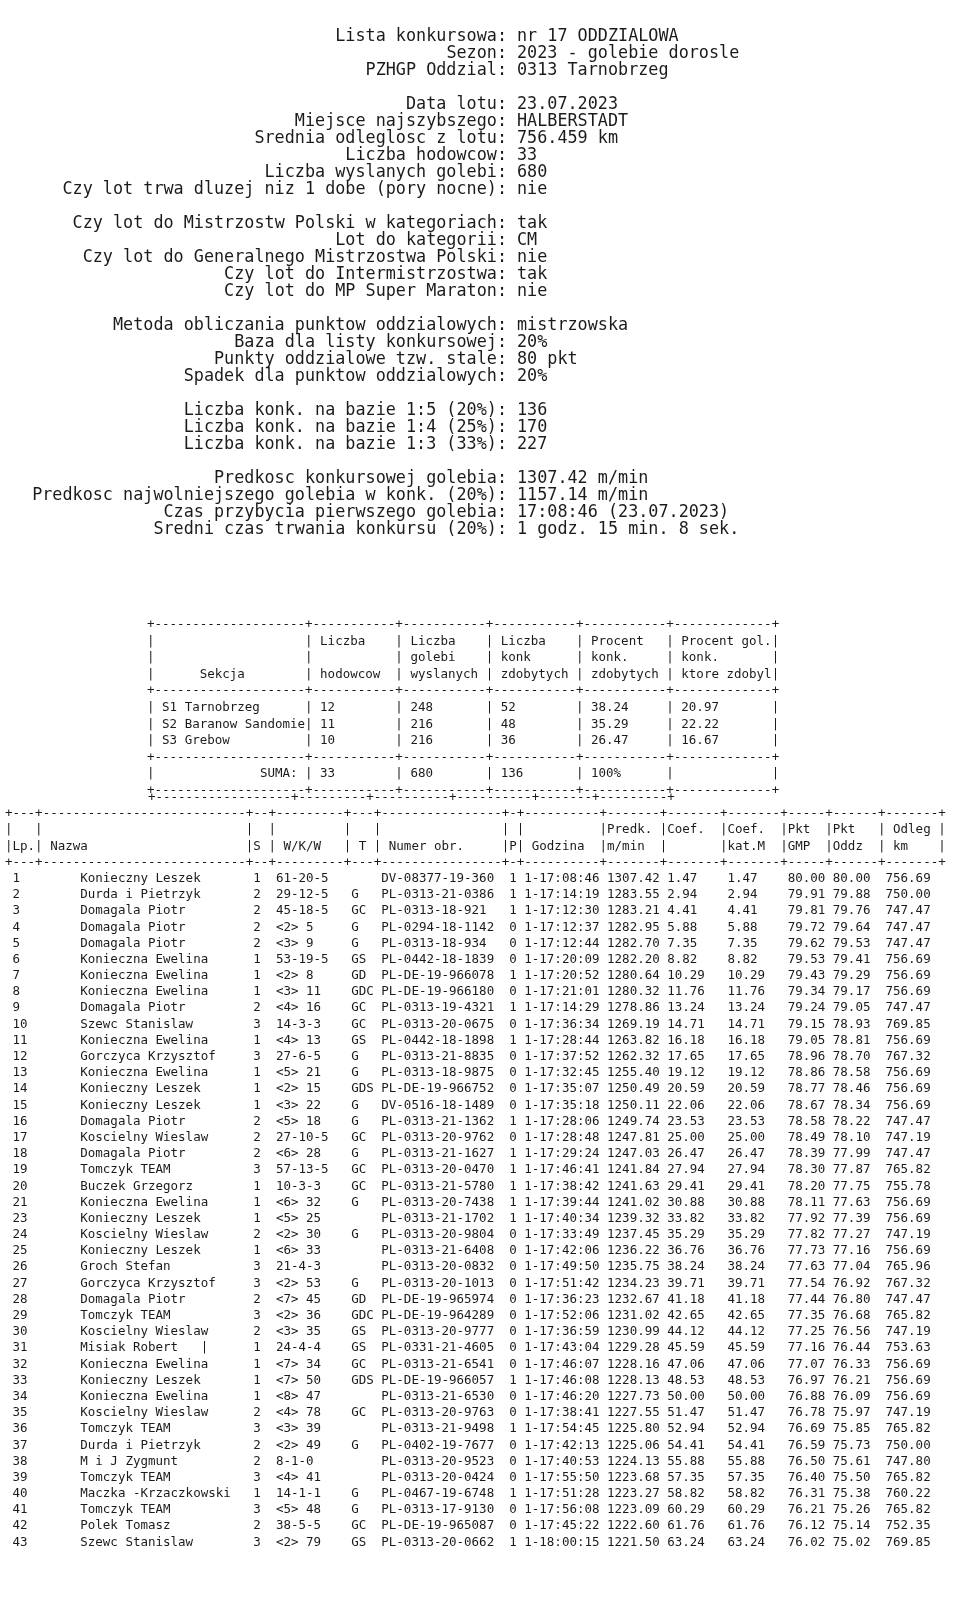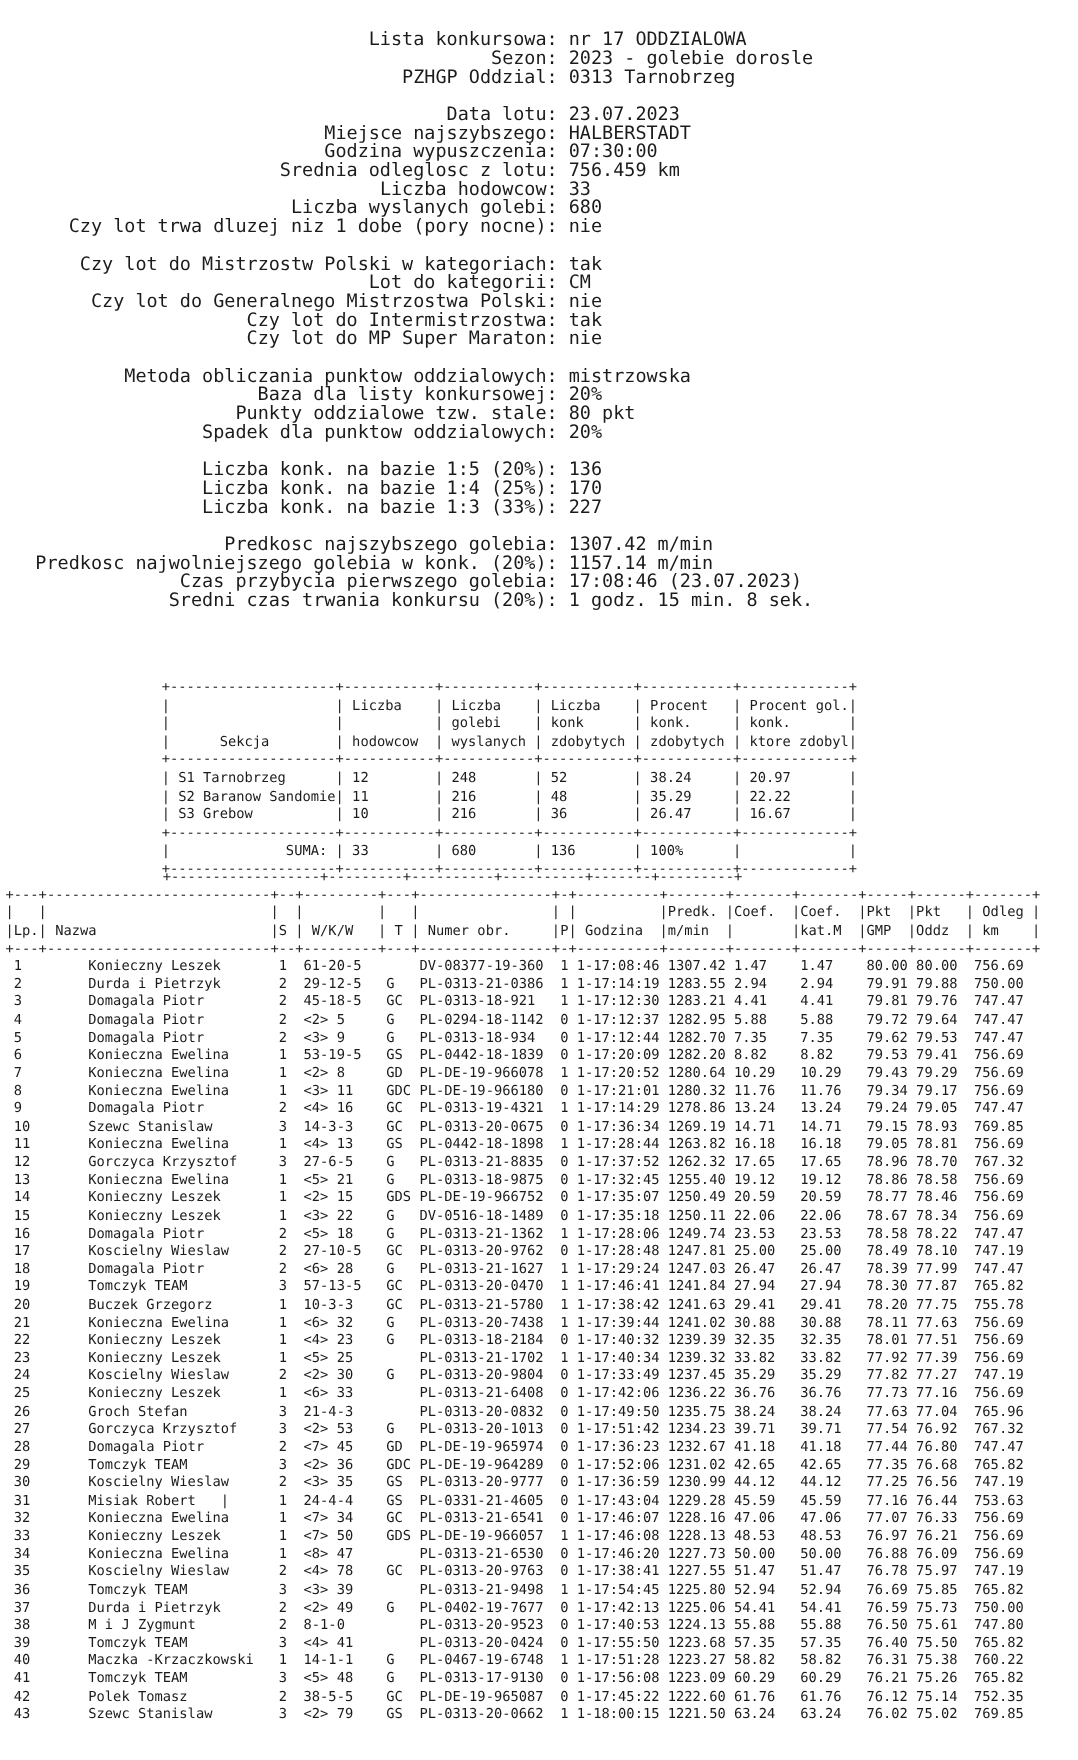--- a/index.html
+++ b/index.html
@@ -28,21 +28,20 @@
 <div class="page">
   <section id="top-block">
       <div class="tb-group">
         <div class="tb-line"><span class="tb-label">Lista konkursowa:</span><span class="tb-value">nr 17 ODDZIALOWA</span></div>
         <div class="tb-line"><span class="tb-label">Sezon:</span><span class="tb-value">2023 - golebie dorosle</span></div>
         <div class="tb-line"><span class="tb-label">PZHGP Oddzial:</span><span class="tb-value">0313 Tarnobrzeg</span></div>
       </div>
       <div class="tb-group">
         <div class="tb-line"><span class="tb-label">Data lotu:</span><span class="tb-value">23.07.2023</span></div>
         <div class="tb-line"><span class="tb-label">Miejsce najszybszego:</span><span class="tb-value">HALBERSTADT</span></div>
-        <div class="tb-line"><span class="tb-label">Godzina wypuszczenia:</span><span class="tb-value">07:30:00</span></div>
         <div class="tb-line"><span class="tb-label">Srednia odleglosc z lotu:</span><span class="tb-value">756.459 km</span></div>
         <div class="tb-line"><span class="tb-label">Liczba hodowcow:</span><span class="tb-value">33</span></div>
         <div class="tb-line"><span class="tb-label">Liczba wyslanych golebi:</span><span class="tb-value">680</span></div>
         <div class="tb-line"><span class="tb-label">Czy lot trwa dluzej niz 1 dobe (pory nocne):</span><span class="tb-value">nie</span></div>
       </div>
       <div class="tb-group">
         <div class="tb-line"><span class="tb-label">Czy lot do Mistrzostw Polski w kategoriach:</span><span class="tb-value">tak</span></div>
         <div class="tb-line"><span class="tb-label">Lot do kategorii:</span><span class="tb-value">CM</span></div>
         <div class="tb-line"><span class="tb-label">Czy lot do Generalnego Mistrzostwa Polski:</span><span class="tb-value">nie</span></div>
         <div class="tb-line"><span class="tb-label">Czy lot do Intermistrzostwa:</span><span class="tb-value">tak</span></div>
@@ -53,21 +52,21 @@
         <div class="tb-line"><span class="tb-label">Baza dla listy konkursowej:</span><span class="tb-value">20%</span></div>
         <div class="tb-line"><span class="tb-label">Punkty oddzialowe tzw. stale:</span><span class="tb-value">80 pkt</span></div>
         <div class="tb-line"><span class="tb-label">Spadek dla punktow oddzialowych:</span><span class="tb-value">20%</span></div>
       </div>
       <div class="tb-group">
         <div class="tb-line"><span class="tb-label">Liczba konk. na bazie 1:5 (20%):</span><span class="tb-value">136</span></div>
         <div class="tb-line"><span class="tb-label">Liczba konk. na bazie 1:4 (25%):</span><span class="tb-value">170</span></div>
         <div class="tb-line"><span class="tb-label">Liczba konk. na bazie 1:3 (33%):</span><span class="tb-value">227</span></div>
       </div>
       <div class="tb-group">
-        <div class="tb-line"><span class="tb-label">Predkosc najszybszego golebia:</span><span class="tb-value">1307.42 m/min</span></div>
+        <div class="tb-line"><span class="tb-label">Predkosc konkursowej golebia:</span><span class="tb-value">1307.42 m/min</span></div>
         <div class="tb-line"><span class="tb-label">Predkosc najwolniejszego golebia w konk. (20%):</span><span class="tb-value">1157.14 m/min</span></div>
         <div class="tb-line"><span class="tb-label">Czas przybycia pierwszego golebia:</span><span class="tb-value">17:08:46 (23.07.2023)</span></div>
         <div class="tb-line"><span class="tb-label">Sredni czas trwania konkursu (20%):</span><span class="tb-value">1 godz. 15 min. 8 sek.</span></div>
       </div>
     </section>
   <section id="sekcja-block">
       <div class="sk-line">+--------------------+-----------+-----------+-----------+-----------+-------------+</div>
       <div class="sk-line">|                    | Liczba    | Liczba    | Liczba    | Procent   | Procent gol.|</div>
       <div class="sk-line">|                    |           | golebi    | konk      | konk.     | konk.       |</div>
       <div class="sk-line">|      Sekcja        | hodowcow  | wyslanych | zdobytych | zdobytych | ktore zdobyl|</div>
@@ -99,21 +98,20 @@
       <div class="mt-line"> 12       Gorczyca Krzysztof     3  27-6-5    G   PL-0313-21-8835  0 1-17:37:52 1262.32 17.65   17.65   78.96 78.70  767.32</div>
       <div class="mt-line"> 13       Konieczna Ewelina      1  &lt;5&gt; 21    G   PL-0313-18-9875  0 1-17:32:45 1255.40 19.12   19.12   78.86 78.58  756.69</div>
       <div class="mt-line"> 14       Konieczny Leszek       1  &lt;2&gt; 15    GDS PL-DE-19-966752  0 1-17:35:07 1250.49 20.59   20.59   78.77 78.46  756.69</div>
       <div class="mt-line"> 15       Konieczny Leszek       1  &lt;3&gt; 22    G   DV-0516-18-1489  0 1-17:35:18 1250.11 22.06   22.06   78.67 78.34  756.69</div>
       <div class="mt-line"> 16       Domagala Piotr         2  &lt;5&gt; 18    G   PL-0313-21-1362  1 1-17:28:06 1249.74 23.53   23.53   78.58 78.22  747.47</div>
       <div class="mt-line"> 17       Koscielny Wieslaw      2  27-10-5   GC  PL-0313-20-9762  0 1-17:28:48 1247.81 25.00   25.00   78.49 78.10  747.19</div>
       <div class="mt-line"> 18       Domagala Piotr         2  &lt;6&gt; 28    G   PL-0313-21-1627  1 1-17:29:24 1247.03 26.47   26.47   78.39 77.99  747.47</div>
       <div class="mt-line"> 19       Tomczyk TEAM           3  57-13-5   GC  PL-0313-20-0470  1 1-17:46:41 1241.84 27.94   27.94   78.30 77.87  765.82</div>
       <div class="mt-line"> 20       Buczek Grzegorz        1  10-3-3    GC  PL-0313-21-5780  1 1-17:38:42 1241.63 29.41   29.41   78.20 77.75  755.78</div>
       <div class="mt-line"> 21       Konieczna Ewelina      1  &lt;6&gt; 32    G   PL-0313-20-7438  1 1-17:39:44 1241.02 30.88   30.88   78.11 77.63  756.69</div>
-      <div class="mt-line"> 22       Konieczny Leszek       1  &lt;4&gt; 23    G   PL-0313-18-2184  0 1-17:40:32 1239.39 32.35   32.35   78.01 77.51  756.69</div>
       <div class="mt-line"> 23       Konieczny Leszek       1  &lt;5&gt; 25        PL-0313-21-1702  1 1-17:40:34 1239.32 33.82   33.82   77.92 77.39  756.69</div>
       <div class="mt-line"> 24       Koscielny Wieslaw      2  &lt;2&gt; 30    G   PL-0313-20-9804  0 1-17:33:49 1237.45 35.29   35.29   77.82 77.27  747.19</div>
       <div class="mt-line"> 25       Konieczny Leszek       1  &lt;6&gt; 33        PL-0313-21-6408  0 1-17:42:06 1236.22 36.76   36.76   77.73 77.16  756.69</div>
       <div class="mt-line"> 26       Groch Stefan           3  21-4-3        PL-0313-20-0832  0 1-17:49:50 1235.75 38.24   38.24   77.63 77.04  765.96</div>
       <div class="mt-line"> 27       Gorczyca Krzysztof     3  &lt;2&gt; 53    G   PL-0313-20-1013  0 1-17:51:42 1234.23 39.71   39.71   77.54 76.92  767.32</div>
       <div class="mt-line"> 28       Domagala Piotr         2  &lt;7&gt; 45    GD  PL-DE-19-965974  0 1-17:36:23 1232.67 41.18   41.18   77.44 76.80  747.47</div>
       <div class="mt-line"> 29       Tomczyk TEAM           3  &lt;2&gt; 36    GDC PL-DE-19-964289  0 1-17:52:06 1231.02 42.65   42.65   77.35 76.68  765.82</div>
       <div class="mt-line"> 30       Koscielny Wieslaw      2  &lt;3&gt; 35    GS  PL-0313-20-9777  0 1-17:36:59 1230.99 44.12   44.12   77.25 76.56  747.19</div>
       <div class="mt-line"> 31       Misiak Robert   |      1  24-4-4    GS  PL-0331-21-4605  0 1-17:43:04 1229.28 45.59   45.59   77.16 76.44  753.63</div>
       <div class="mt-line"> 32       Konieczna Ewelina      1  &lt;7&gt; 34    GC  PL-0313-21-6541  0 1-17:46:07 1228.16 47.06   47.06   77.07 76.33  756.69</div>

